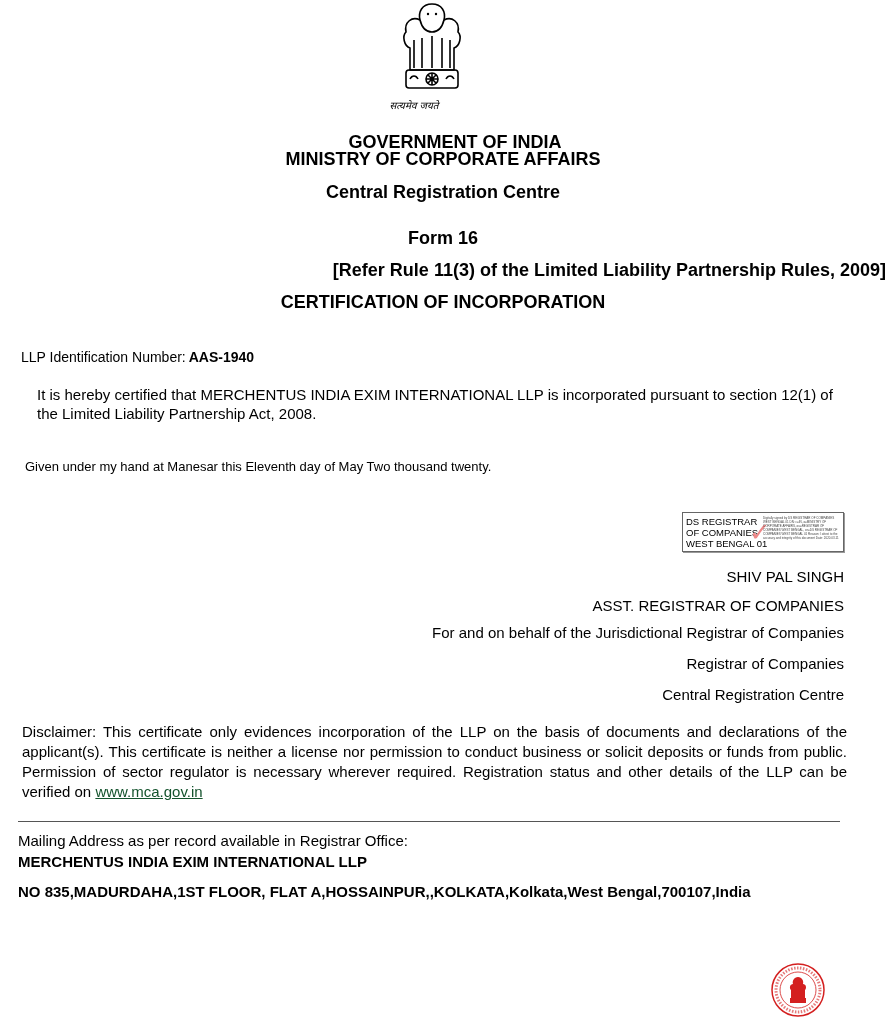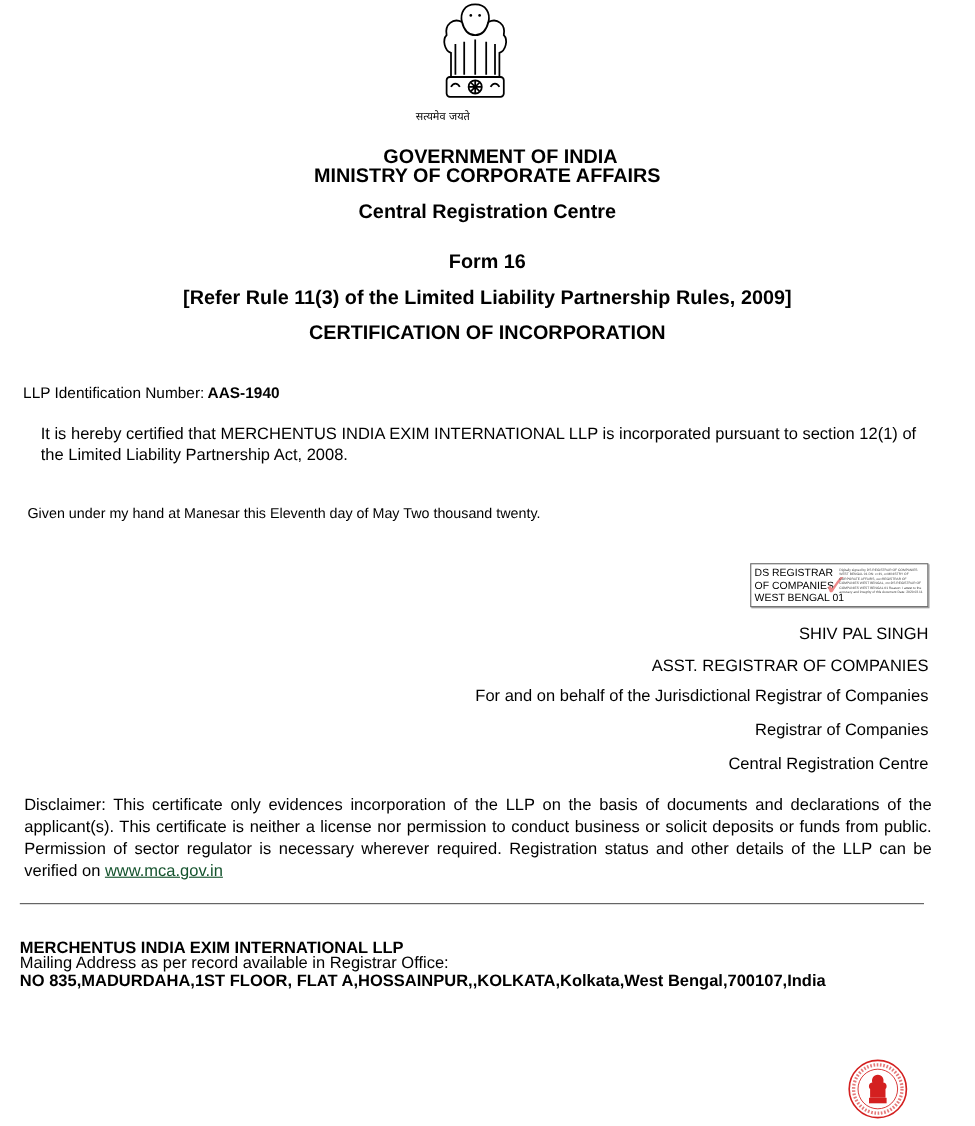--- a/index.html
+++ b/index.html
@@ -1,34 +1,34 @@
 <!DOCTYPE html>
 <html><head>
 <meta charset="utf-8">
 <style>
   html, body { margin: 0; padding: 0; background: #ffffff; }
   body { width: 886px; height: 1024px; position: relative; overflow: hidden; font-family: "Liberation Sans", sans-serif; color: #000; }
   .abs { position: absolute; }
   .center { left: 0; width: 886px; text-align: center; }
   .emblem { left: 392px; top: 0; width: 80px; height: 105px; }
-  .motto { left: 378px; top: 98px; width: 120px; font-size: 10px; font-family: "DejaVu Sans", sans-serif; }
+  .motto { left: 354px; top: 98px; width: 120px; text-align: center; font-size: 10px; font-family: "DejaVu Sans", sans-serif; font-style: italic; }
   .h1 { font-weight: bold; font-size: 18px; }
   .llp-label { left: 21px; top: 349px; font-size: 14px; }
   .llp-num { font-weight: bold; font-size: 14px; margin-left: 3px; }
   .para { left: 37px; top: 385px; width: 800px; font-size: 15px; line-height: 19px; }
   .given { left: 25px; top: 459px; font-size: 13px; }
   .sigbox { left: 682px; top: 512px; width: 160px; height: 38px; border: 1px solid #666; background: #fff; box-shadow: 1px 1px 0 #999; }
   .sigbox .left { position: absolute; left: 3px; top: 3px; font-size: 9.5px; line-height: 11px; }
   .sigbox .right { position: absolute; left: 80px; top: 3px; width: 76px; font-size: 3px; line-height: 4px; color: #444; }
   .sigbox .mark { position: absolute; left: 66px; top: 2px; width: 14px; height: 34px; color: #e88; font-size: 26px; line-height: 34px; }
   .right-line { right: 42px; font-size: 15px; text-align: right; }
   .disclaimer { left: 22px; top: 722px; width: 825px; font-size: 15px; line-height: 20px; text-align: justify; }
   .disclaimer a { color: #14532d; text-decoration: underline; }
   .rule { left: 18px; top: 821px; width: 822px; height: 1px; background: #555; }
-  .mail-label { left: 18px; top: 832px; font-size: 15px; margin-top: 35px; }
+  .mail-label { left: 18px; top: 832px; font-size: 15px; }
   .mail-name { left: 18px; top: 853px; font-size: 15px; font-weight: bold; }
   .mail-addr { left: 18px; top: 883px; font-size: 15px; font-weight: bold; }
   .seal { left: 770px; top: 962px; width: 56px; height: 56px; }
 </style>
 </head>
 <body>
 
 <div class="abs emblem">
   <svg width="80" height="100" viewBox="0 0 80 100">
     <g fill="none" stroke="#000" stroke-width="1.6">
@@ -46,21 +46,21 @@
     </g>
   </svg>
 </div>
 <div class="abs motto">सत्यमेव जयते</div>
 
 <div class="abs center h1" style="top:132px;padding-left:12px;">GOVERNMENT OF INDIA</div>
 <div class="abs center h1" style="top:149px;">MINISTRY OF CORPORATE AFFAIRS</div>
 <div class="abs center h1" style="top:182px;">Central Registration Centre</div>
 
 <div class="abs center h1" style="top:228px;">Form 16</div>
-<div class="abs center h1" style="top:260px;">[Refer Rule 11(3) of the Limited Liability Partnership Rules, 2009]</div>
+<div class="abs center h1" style="top:260px;text-align:right;">[Refer Rule 11(3) of the Limited Liability Partnership Rules, 2009]</div>
 <div class="abs center h1" style="top:292px;">CERTIFICATION OF INCORPORATION</div>
 
 <div class="abs llp-label">
   <span>LLP Identification Number:</span><span class="llp-num">AAS-1940</span>
 </div>
 
 <div class="abs para">It is hereby certified that MERCHENTUS INDIA EXIM INTERNATIONAL LLP is incorporated pursuant to section 12(1) of the Limited Liability Partnership Act, 2008.</div>
 <div class="abs given">Given under my hand at Manesar this Eleventh day of May Two thousand twenty.</div>
 
 <div class="abs sigbox">

